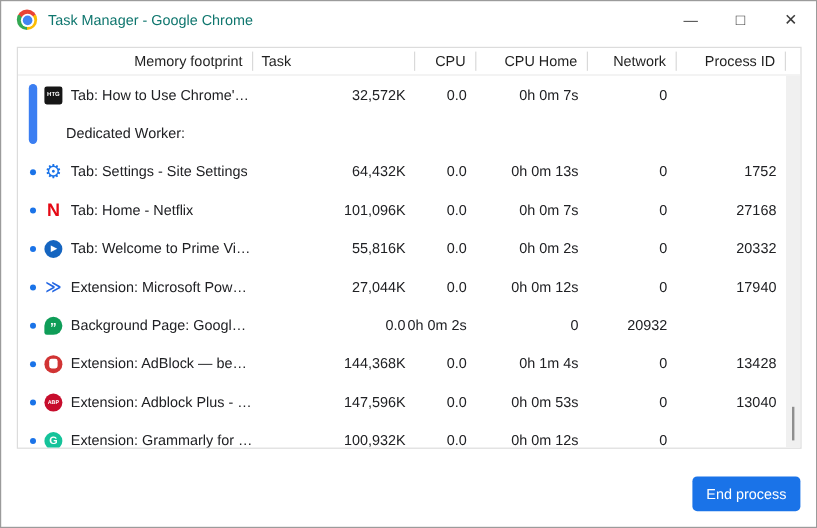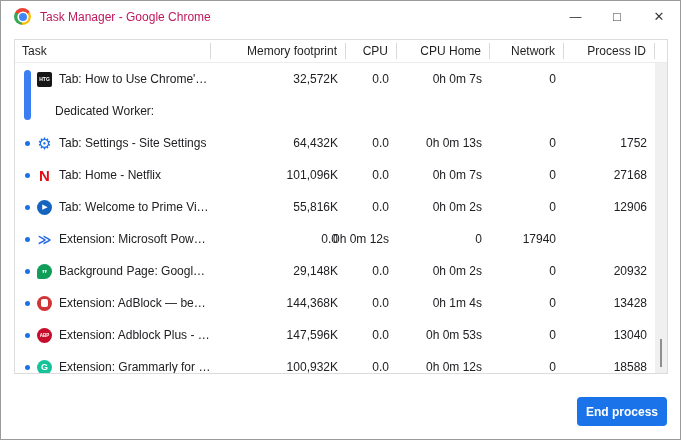--- a/index.html
+++ b/index.html
@@ -12,21 +12,21 @@
   html,body{background:#e8e8e8;}
   body{font-family:"Liberation Sans","DejaVu Sans",sans-serif; font-size:12px; color:#202124;}
   .window{position:relative; width:681px; height:440px; background:#fff;
           border:1px solid #9b9b9b; box-shadow:1px 1px 0 rgba(0,0,0,.25);}
   
   .titlebar{height:31px; display:flex; align-items:center; padding-left:13px;}
   .chrome-icon{width:17px; height:17px; border-radius:50%; position:relative; flex:0 0 auto;
     background:conic-gradient(from 60deg,#fbbc04 0 120deg,#34a853 120deg 240deg,#ea4335 240deg 360deg);}
   .chrome-icon::after{content:""; position:absolute; inset:4.5px; background:#4285f4;
     border-radius:50%; box-shadow:0 0 0 1.6px #fff;}
-  .title-text{margin-left:9px; color:#be185d;}
+  .title-text{margin-left:9px; color:#0f766e;}
   .win-controls{margin-left:auto; display:flex; height:100%;}
   .win-btn{width:42px; height:100%; display:flex; align-items:center; justify-content:center;
     color:#3c3c3c; font-size:13px; cursor:default;}
   .win-btn.min{font-size:12px; letter-spacing:-1px;}
   
   .table{position:absolute; left:13px; top:38px; width:654px; height:335px;
     border:1px solid #dcdcdc; background:#fff; overflow:hidden;}
   .thead{display:grid; grid-template-columns:196px 135px 51px 93px 74px 91px 12px;
     height:23px; align-items:center; border-bottom:1px solid #ececec;}
   .th{height:16px; line-height:16px; border-right:1px solid #d9d9d9; color:#1f1f1f;
@@ -61,41 +61,41 @@
   .icon-adblock{background:var(--adblock-red); border-radius:50%; position:relative;}
   .icon-adblock::after{content:""; width:7px; height:8px; background:#fff; border-radius:2px 2px 2px 2px;}
   .icon-adblock-plus{background:var(--abp-red); border-radius:50%; font-size:4.5px;}
   .icon-grammarly{background:var(--grammarly-green); border-radius:50%; font-size:9px;}
   
   .scroll-track{position:absolute; top:0; right:0; width:12px; bottom:0; background:#f0f0f0;}
   .scroll-thumb{position:absolute; left:5px; width:2px; height:28px; bottom:7px; background:#8f8f8f;}
   
   .end-btn{position:absolute; right:13px; bottom:13px; width:90px; height:29px;
     background:var(--accent-blue); color:#fff; border:none; border-radius:4px;
-    font-family:inherit; font-size:12px; font-weight:bold; cursor:pointer;}
+    font-family:inherit; font-size:12px; font-weight:normal; cursor:pointer;}
 </style>
 </head>
 <body>
 
 <div class="window">
 
   <div class="titlebar">
     <span class="chrome-icon"></span>
     <span class="title-text">Task Manager - Google Chrome</span>
     <div class="win-controls">
       <div class="win-btn min">—</div>
       <div class="win-btn">□</div>
       <div class="win-btn">✕</div>
     </div>
   </div>
 
   <div class="table">
     <div class="thead">
+      <div class="th num">Memory footprint</div>
       <div class="th txt">Task</div>
-      <div class="th num">Memory footprint</div>
       <div class="th num">CPU</div>
       <div class="th num">CPU Home</div>
       <div class="th num">Network</div>
       <div class="th num">Process ID</div>
       <div class="th gutter"></div>
     </div>
     <div class="tbody">
 
       <div class="row double">
     <div class="cell task-cell">
@@ -165,54 +165,54 @@
           <span class="fav icon-prime-video">▶</span>
           <span class="label">Tab: Welcome to Prime Video</span>
         </div>
 
       </div>
     </div>
     <div class="cell num">55,816K</div>
     <div class="cell num">0.0</div>
     <div class="cell num">0h 0m 2s</div>
     <div class="cell num">0</div>
-    <div class="cell num">12906</div>
+    <div class="cell num">20332</div>
   </div>
         <div class="row">
     <div class="cell task-cell">
       <span class="lead">
               <span class="lead-dot"></span>
             </span>
       <div class="task-col">
         <div class="task-line">
           <span class="fav icon-power-automate">≫</span>
           <span class="label">Extension: Microsoft Power...</span>
         </div>
 
       </div>
     </div>
+    <div class="cell num">27,044K</div>
     <div class="cell num">0.0</div>
     <div class="cell num">0h 0m 12s</div>
     <div class="cell num">0</div>
     <div class="cell num">17940</div>
   </div>
         <div class="row">
     <div class="cell task-cell">
       <span class="lead">
               <span class="lead-dot"></span>
             </span>
       <div class="task-col">
         <div class="task-line">
           <span class="fav icon-hangouts">”</span>
           <span class="label">Background Page: Google H...</span>
         </div>
 
       </div>
     </div>
-    <div class="cell num">29,148K</div>
     <div class="cell num">0.0</div>
     <div class="cell num">0h 0m 2s</div>
     <div class="cell num">0</div>
     <div class="cell num">20932</div>
   </div>
         <div class="row">
     <div class="cell task-cell">
       <span class="lead">
               <span class="lead-dot"></span>
             </span>
@@ -259,21 +259,20 @@
           <span class="fav icon-grammarly">G</span>
           <span class="label">Extension: Grammarly for Ch...</span>
         </div>
 
       </div>
     </div>
     <div class="cell num">100,932K</div>
     <div class="cell num">0.0</div>
     <div class="cell num">0h 0m 12s</div>
     <div class="cell num">0</div>
-    <div class="cell num">18588</div>
   </div>
         <div class="scroll-track">
         <div class="scroll-thumb"></div>
       </div>
     </div>
   </div>
 
   <button class="end-btn">End process</button>
 </div>
 

